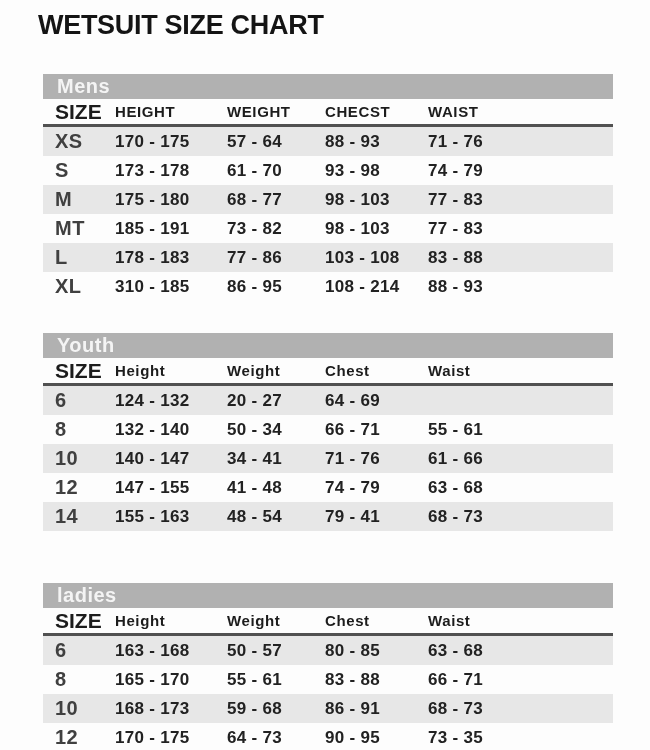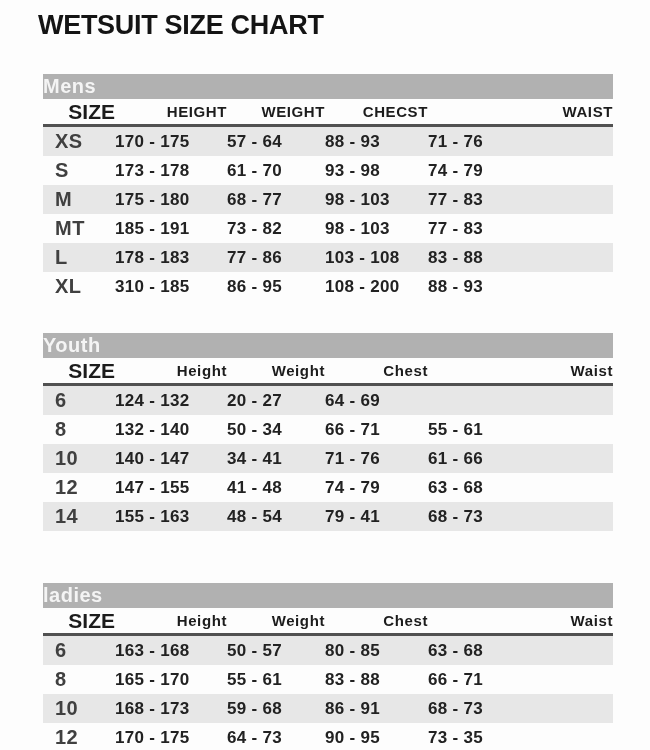--- a/index.html
+++ b/index.html
@@ -23,35 +23,35 @@
 
   .sections { margin-left: 43px; width: 570px; margin-top: 1px; }
 
   .section-bar {
     height: 25px;
     background: #b1b1b1;
     color: #f4f4f4;
     font-size: 20px;
     font-weight: bold;
     line-height: 25px;
+    padding-left: 14px;
     letter-spacing: 0.5px;
     margin-top: 32px;
   }
 
   .grid-row {
     display: grid;
     grid-template-columns: 72px 112px 98px 103px auto;
     align-items: center;
   }
 
   .header-row {
     height: 28px;
     border-bottom: 3px solid #515151;
     background: #fdfdfd;
-    text-align: right;
   }
   .header-row .cell { font-weight: bold; font-size: 15px; letter-spacing: 0.6px; }
   .header-row .cell-size { font-size: 21px; letter-spacing: 0; padding-left: 12px; }
 
   .row { height: 29px; background: #fdfdfd; }
   .row:nth-child(odd) { background: #e7e7e7; }
   .row .cell { font-size: 17px; font-weight: bold; color: #222; letter-spacing: 0.3px; }
   .row .cell-size { font-size: 20px; font-weight: bold; color: #404040; padding-left: 12px; letter-spacing: 0.5px; }
 
   .sections section:nth-child(2) { margin-top: 17px; }
@@ -106,21 +106,21 @@
             <div class="cell cell-size">L</div>
             <div class="cell cell-height">178 - 183</div>
             <div class="cell cell-weight">77 - 86</div>
             <div class="cell cell-chest">103 - 108</div>
             <div class="cell cell-waist">83 - 88</div>
           </div>
           <div class="grid-row row">
             <div class="cell cell-size">XL</div>
             <div class="cell cell-height">310 - 185</div>
             <div class="cell cell-weight">86 - 95</div>
-            <div class="cell cell-chest">108 - 200</div>
+            <div class="cell cell-chest">108 - 214</div>
             <div class="cell cell-waist">88 - 93</div>
           </div>
         </div>
       </section>
       <section class="section">
         <div class="section-bar"><span>Youth</span></div>
         <div class="grid-row header-row">
           <div class="cell cell-size">SIZE</div>
           <div class="cell cell-height">Height</div>
           <div class="cell cell-weight">Weight</div>

